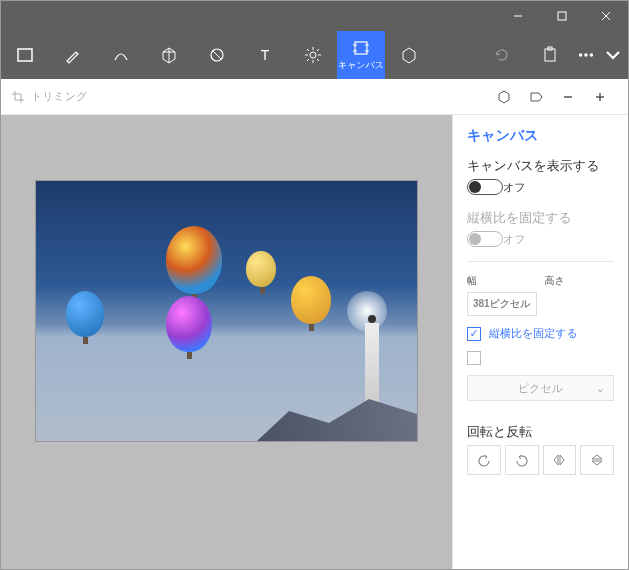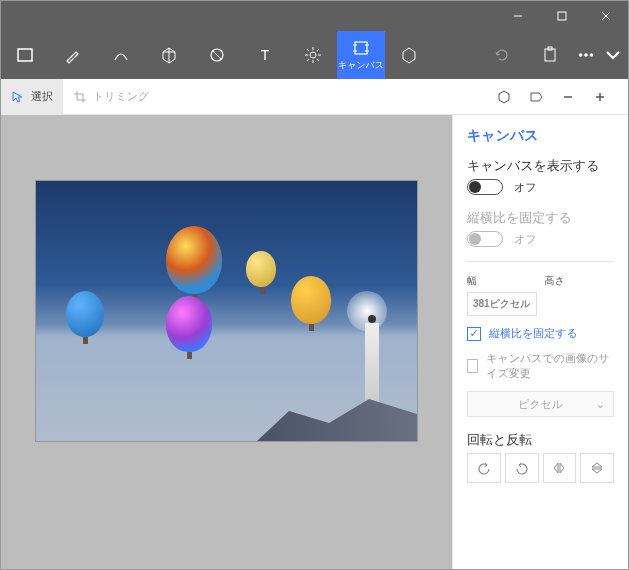--- a/index.html
+++ b/index.html
@@ -32,36 +32,36 @@
 .balloon{position:absolute;width:42px;height:52px;border-radius:50% 50% 48% 48%;background:radial-gradient(circle at 35% 30%,#ff6b6b,#c1272d);}
 .balloon:after{content:"";position:absolute;bottom:-7px;left:46%;width:5px;height:7px;background:#654;}
 .b1{left:30px;top:110px;width:38px;height:46px;background:radial-gradient(circle at 35% 30%,#5fb3ff,#1b6bb3);}
 .b2{left:130px;top:45px;width:56px;height:68px;background:radial-gradient(circle at 35% 30%,#ffde59,#d45b1e 40%,#2f8dd6 70%);}
 .b3{left:130px;top:115px;width:46px;height:56px;background:radial-gradient(circle at 35% 30%,#ff7bff,#9b3fd1 50%,#3b78ff 80%);}
 .b4{left:210px;top:70px;width:30px;height:36px;background:radial-gradient(circle at 35% 30%,#ffe68a,#caa534);}
 .b5{left:255px;top:95px;width:40px;height:48px;background:radial-gradient(circle at 35% 30%,#ffcf4a,#d4932b);}
 .panel { width:176px; background:#fff; border-left:1px solid #e5e5e5; padding:12px 14px; font-size:11px; color:#333; overflow-y:auto; }
 .panel h3 { color:#3b78ff; font-size:14px; font-weight:600; margin-bottom:12px; }
 .psec { font-size:13px; color:#333; margin-bottom:4px; }
-.toggle-row { display:flex; align-items:center; gap:11px; margin-bottom:14px; }
+.toggle-row { display:flex; align-items:center; gap:0; margin-bottom:14px; }
 .toggle { width:36px; height:16px; border:1px solid #555; border-radius:10px; position:relative; }
 .toggle .knob { width:12px; height:12px; background:#333; border-radius:50%; position:absolute; top:1px; left:1px; }
 .toggle.off .knob { left:1px; }
 .toggle.dis { border-color:#bbb; }
 .toggle.dis .knob { background:#bbb; }
 .muted { color:#aaa; }
 .divider { height:1px; background:#e5e5e5; margin:8px 0 12px; }
 .row { display:flex; gap:8px; margin-bottom:8px; }
 .col { flex:1; }
 .lbl2 { font-size:10px; color:#555; margin-bottom:4px; }
 .numbox { height:24px; border:1px solid #ddd; background:#fff; font-size:10px; color:#888; display:flex; align-items:center; justify-content:center;font-weight:bold; }
 .chk-row { display:flex; align-items:center; gap:8px; margin:10px 0; font-size:11px; }
 .chk { width:14px; height:14px; border:1px solid #3b78ff; display:flex; align-items:center; justify-content:center; color:#3b78ff; font-size:11px; }
 .chk.unchecked{border-color:#bbb;color:transparent;}
-.sel-row{height:26px;border:1px solid #e3e3e3;background:#fafafa;color:#aaa;font-size:11px;display:flex;align-items:center;justify-content:center;position:relative;margin-bottom:14px;}
+.sel-row{height:26px;border:1px solid #e3e3e3;background:#fafafa;color:#aaa;font-size:11px;display:flex;align-items:center;justify-content:center;position:relative;margin-bottom:22px;}
 .sel-row:after{content:"⌄";position:absolute;right:8px;color:#aaa;}
 .btnrow{display:flex;gap:4px;}
 .sqbtn{flex:1;height:30px;border:1px solid #ddd;display:flex;align-items:center;justify-content:center;color:#888;}
 .sqbtn svg{width:14px;height:14px;}
 </style>
 </head>
 <body>
 
 <div class="window">
 
@@ -169,26 +169,20 @@
         </div>
       <div class="ribtab" style="width:30px">
           <svg viewBox="0 0 12 12">
             <polyline points="2,4 6,8 10,4" fill="none" stroke="#fff" stroke-width="1.5"></polyline>
           </svg>
         </div>
     </div>
   </div>
 
   <div class="toolbar">
-    <div class="tbtn sel">
-      <svg viewBox="0 0 14 14">
-          <path d="M2 2 L2 11 L5 8 L7 12 L9 11 L7 7 L11 7 Z" fill="none" stroke="#3b78ff" stroke-width="1"></path>
-        </svg>
-      <span>選択</span>
-    </div>
     <div class="tbtn" style="color:#aaa">
       <svg viewBox="0 0 14 14">
           <path d="M4 1 L4 10 L13 10 M1 4 L10 4 L10 13" fill="none" stroke="#aaa"></path>
         </svg>
       <span>トリミング</span>
     </div>
     <div class="tsp"></div>
     <div class="ticon">
         <svg viewBox="0 0 14 14">
           <path d="M7 1 L12 4 L12 10 L7 13 L2 10 L2 4 Z" fill="none" stroke="#555"></path>
@@ -257,21 +251,20 @@
           <div class="lbl2">高さ</div>
         </div>
       </div>
 
       <div class="chk-row">
         <div class="chk">✓</div>
         <span style="color:#3b78ff">縦横比を固定する</span>
       </div>
       <div class="chk-row" style="color:#999">
         <div class="chk unchecked">✓</div>
-        <span>キャンパスでの画像のサイズ変更</span>
       </div>
 
       <div class="sel-row">
         <span>ピクセル</span>
       </div>
 
       <div class="psec">回転と反転</div>
       <div class="btnrow">
         <div class="sqbtn">
             <svg viewBox="0 0 14 14">

